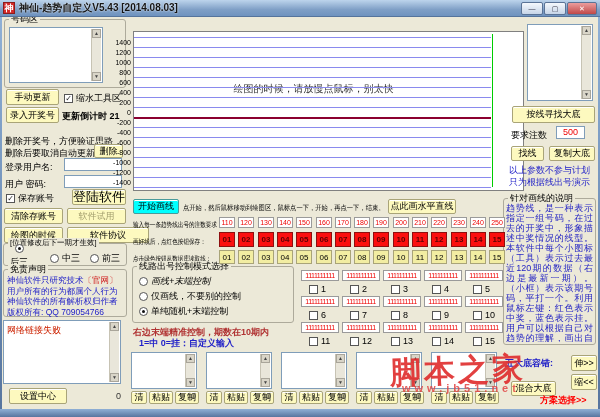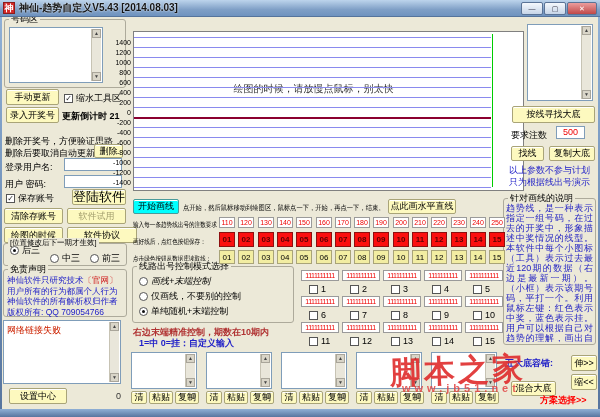--- a/index.html
+++ b/index.html
@@ -96,25 +96,25 @@
 
   <div class="checkrow" style="left:6px;top:192px">
     <div class="cb">✓</div>
     <span>保存账号</span>
   </div>
   <div class="btn" style="left:72px;top:189px;width:54px;height:16px;font-size:13px">登陆软件</div>
 
   <div class="btn" style="left:4px;top:208px;width:59px;height:16px;font-size:9px">清除存账号</div>
   <div class="btn muted" style="left:67px;top:208px;width:59px;height:16px;font-size:9px">软件试用</div>
   <div class="btn" style="left:4px;top:227px;width:59px;height:16px;font-size:9px">绘图的时候</div>
-  <div class="btn" style="left:67px;top:227px;width:70px;height:16px;font-size:9px">软件协议</div>
+  <div class="btn" style="left:67px;top:227px;width:82px;height:16px;font-size:9px">软件协议</div>
 
   <div class="group" id="posgroup" style="left:3px;top:243px;width:124px;height:23px">
     <div class="gtitle" style="font-size:7.5px">[位置修改后下一期才生效]</div>
-  <div class="checkrow" style="left: 6px; top: 0;">
+  <div class="checkrow" style="left: 6px; top: 0; flex-direction: column;">
         <div class="radio sel"></div>
         <span>后三</span>
       </div>
       <div class="checkrow" style="left: 46px; top: 8px;">
         <div class="radio"></div>
         <span>中三</span>
       </div>
       <div class="checkrow" style="left: 86px; top: 8px;">
         <div class="radio"></div>
         <span>前三</span>

